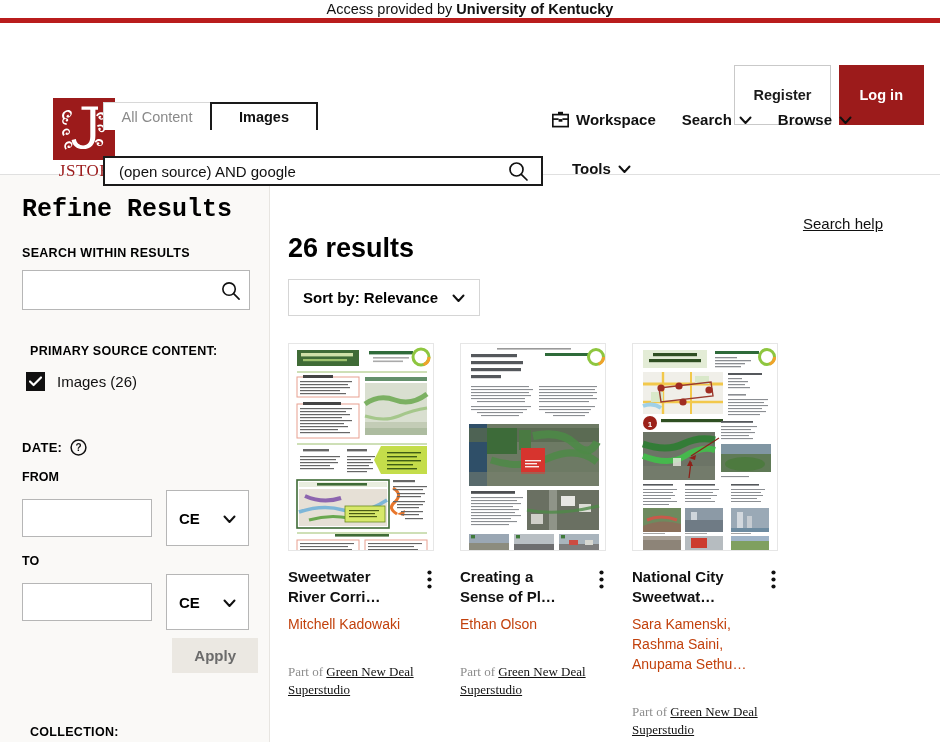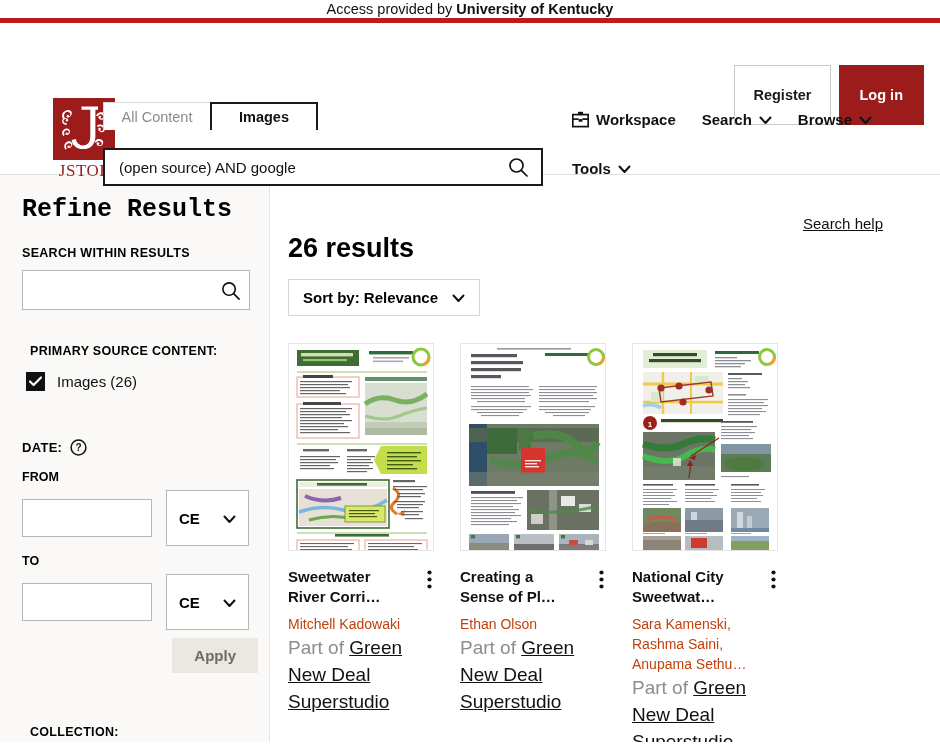--- a/index.html
+++ b/index.html
@@ -94,45 +94,45 @@
   .tab.inactive { color: #8a8a8a; }
   .tab.active {
     color: #111;
     font-weight: bold;
     border: 2px solid #1a1a1a;
     border-bottom: none;
     position: relative;
     z-index: 2;
   }
   .searchbar {
-    height: 38px;
+    height: 30px;
     border: 2px solid #1a1a1a;
     display: flex; align-items: center;
     padding: 0 10px 0 12px;
     background: #fff;
     position: relative;
     z-index: 1;
-    margin-top: 4px;
+    margin-top: 12px;
   }
   .searchbar input {
     flex: 1;
     border: none; outline: none;
     font-size: 15px;
     font-family: "Liberation Sans", sans-serif;
     color: #111;
     background: transparent;
   }
   .icon-btn {
     background: none; border: none; cursor: pointer;
     padding: 0 2px; display: flex; align-items: center;
   }
 
   
   .nav-top {
-    position: absolute; left: 572px; top: 88px;
+    position: absolute; left: 552px; top: 88px;
     display: flex; align-items: center; gap: 26px;
   }
   .nav-item {
     display: flex; align-items: center; gap: 7px;
     font-size: 15px; font-weight: bold; color: #111;
     cursor: pointer;
   }
   .nav-tools {
     position: absolute; left: 572px; top: 137px;
     display: flex; align-items: center; gap: 7px;
@@ -266,22 +266,23 @@
   .card-title {
     font-size: 15px; font-weight: bold; line-height: 1.3;
     color: #111; cursor: pointer; max-width: 112px;
   }
   .kebab { cursor: pointer; padding: 3px 2px; flex: none; }
   .card-author {
     font-size: 14px; color: #c2410c; line-height: 1.42;
     margin-top: 9px;
   }
   .card-partof {
-    font-size: 19px; color: #8d8d8d; line-height: 1.42;
-    margin-top: 0;
+    font-size: 13px; color: #8d8d8d; line-height: 1.42;
+    margin-top: 28px;
+    font-family: Liberation Serif, serif;
   }
   .card-partof a { color: #111; text-decoration: underline; cursor: pointer; }
 </style>
 </head>
 <body>
 
 <div class="access-banner">
   <span>Access provided by</span>
   <span class="strong">University of Kentucky</span>
 </div>

